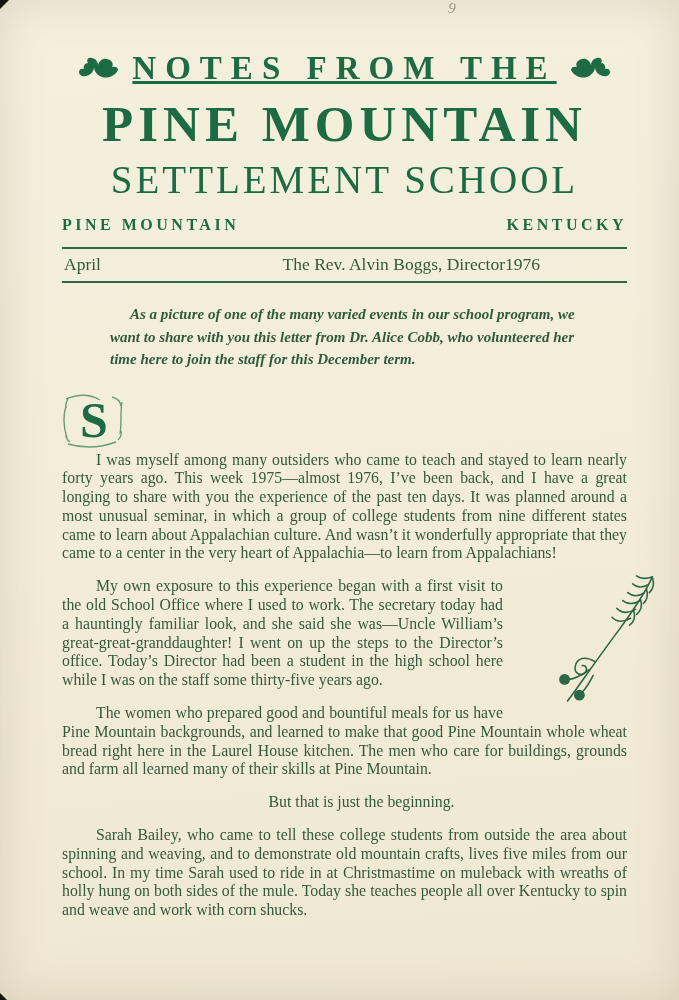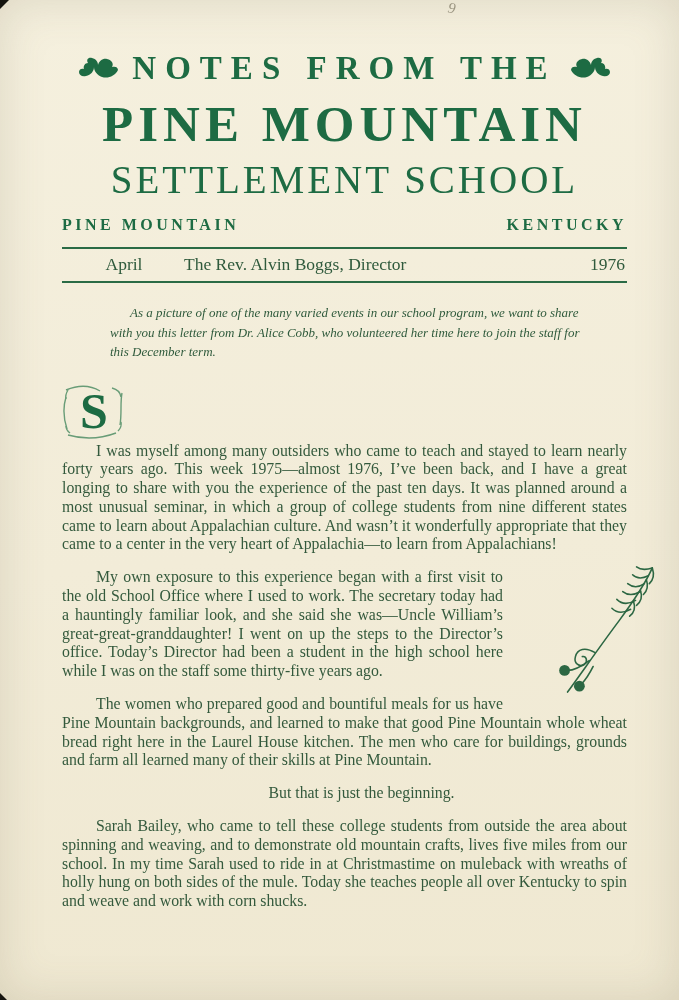--- a/index.html
+++ b/index.html
@@ -50,20 +50,21 @@
     align-items: center;
     justify-content: center;
     gap: 12px;
   }
   .mast-line1 h1 {
     margin: 0;
     font-size: 33px;
     font-weight: bold;
     letter-spacing: 9px;
     white-space: nowrap;
+    text-decoration: underline;
   }
   .fleuron { display: inline-flex; }
   .fleuron.flip { transform: scaleX(-1); }
   .title-1 {
     margin: 12px 0 0;
     font-size: 51px;
     font-weight: bold;
     letter-spacing: 5px;
     white-space: nowrap;
     line-height: 1.0;
@@ -90,31 +91,31 @@
   .dateline {
     margin-top: 13px;
     border-top: 2px solid #2a6b45;
     border-bottom: 2px solid #2a6b45;
     padding: 5px 2px 6px;
     display: flex;
     align-items: baseline;
     font-size: 17.5px;
     color: #2f5a3c;
   }
-  .dateline .dl-month { width: 120px; text-align: center; }
-  .dateline .dl-center { flex: 1; text-align: left; }
-  .dateline .dl-year { width: 120px; text-align: right; }
+  .dateline .dl-month { width: 120px; text-align: left; }
+  .dateline .dl-center { flex: 1; text-align: right; }
+  .dateline .dl-year { width: 120px; text-align: left; }
 
   
   .intro-note {
     margin: 20px 40px 0 48px;
     width: 470px;
-    font-size: 13px;
+    font-size: 15px;
     font-style: italic;
-    font-weight: normal;
+    font-weight: bold;
     line-height: 1.5;
     text-indent: 20px;
     color: #2f5a3c;
   }
 
   
   .letter-body {
     margin-top: 17px;
     font-size: 15.8px;
     line-height: 18.8px;

